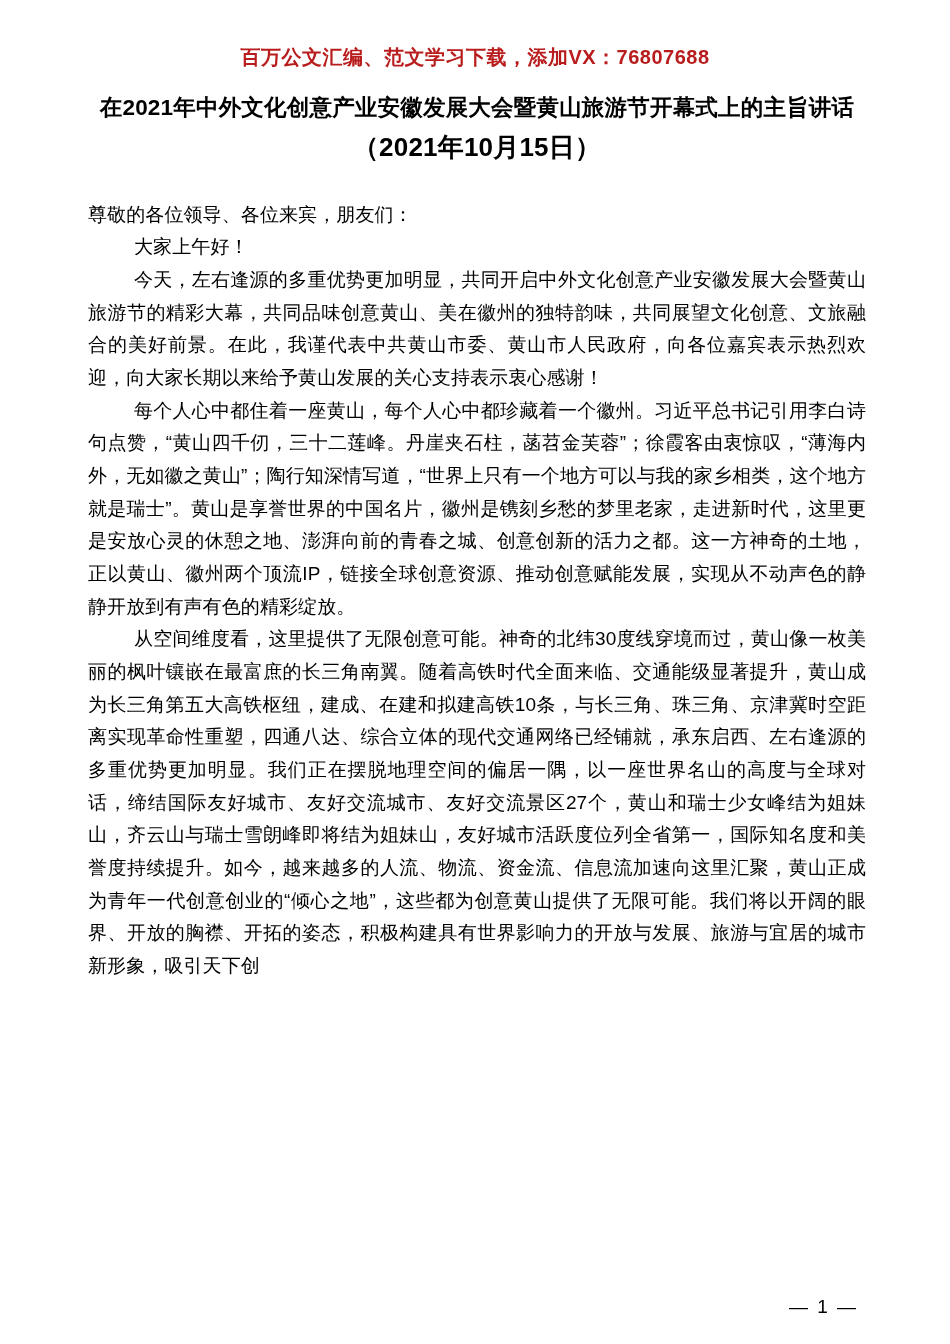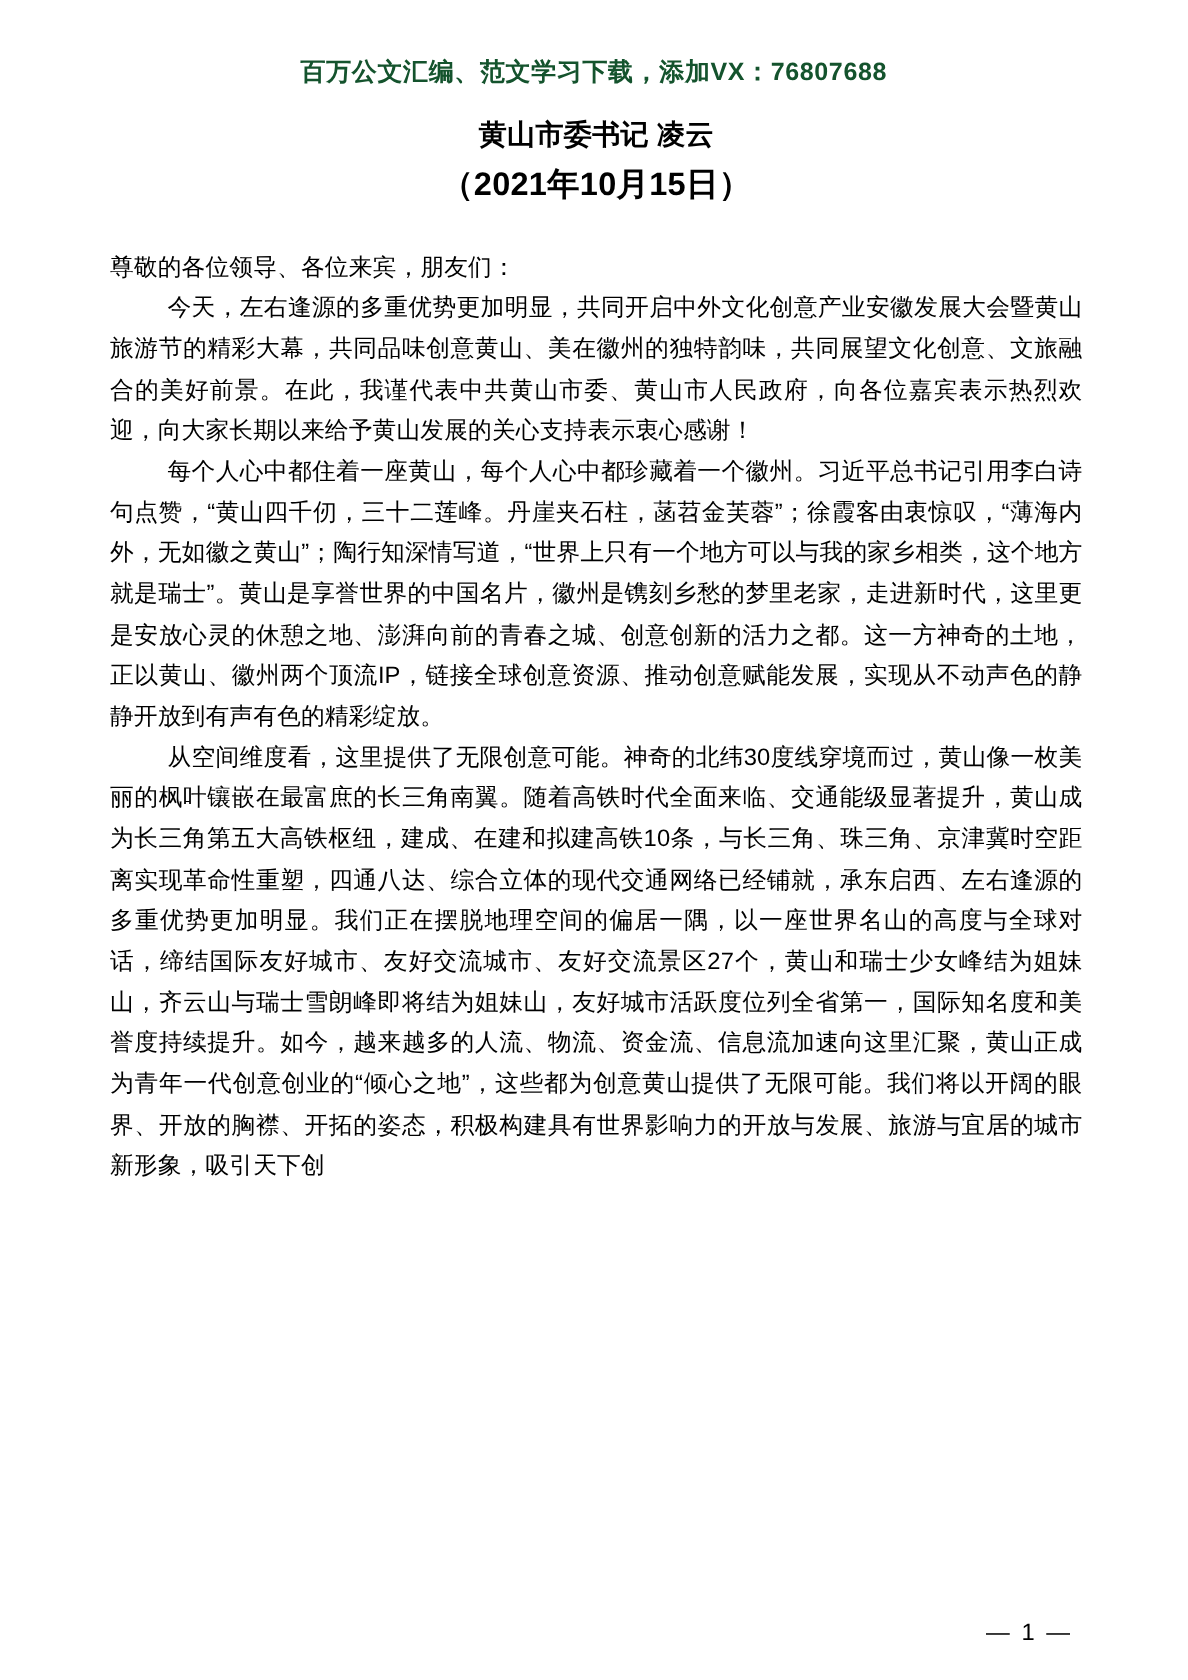--- a/index.html
+++ b/index.html
@@ -18,21 +18,21 @@
     background: #ffffff;
     box-sizing: border-box;
     overflow: hidden;
   }
   .watermark {
     position: absolute;
     top: 44px;
     left: 0;
     width: 950px;
     text-align: center;
-    color: #14532d;
+    color: #b91c1c;
     font-size: 20px;
     font-weight: bold;
     letter-spacing: 0.5px;
     font-family: "Liberation Sans", sans-serif;
     white-space: nowrap;
   }
   .doc-body {
     position: absolute;
     top: 90px;
     left: 88px;
@@ -79,26 +79,27 @@
 </head>
 <body>
 
 <div class="page">
 
   <div class="watermark">百万公文汇编、范文学习下载，添加VX：76807688</div>
 
   <div class="doc-body">
 
     <div class="title-block">
-      <span class="title-line">黄山市委书记 凌云</span>
+      <span class="title-line">在2021年中外文化创意产业安徽发展大会暨黄山旅游节开幕式上的主旨讲话</span>
       <span class="title-line small">（2021年10月15日）</span>
     </div>
 
     <div class="body-text">
       <p class="para no-indent">尊敬的各位领导、各位来宾，朋友们：</p>
+      <p class="para">大家上午好！</p>
       <p class="para">今天，左右逢源的多重优势更加明显，共同开启中外文化创意产业安徽发展大会暨黄山旅游节的精彩大幕，共同品味创意黄山、美在徽州的独特韵味，共同展望文化创意、文旅融合的美好前景。在此，我谨代表中共黄山市委、黄山市人民政府，向各位嘉宾表示热烈欢迎，向大家长期以来给予黄山发展的关心支持表示衷心感谢！</p>
       <p class="para">每个人心中都住着一座黄山，每个人心中都珍藏着一个徽州。习近平总书记引用李白诗句点赞，“黄山四千仞，三十二莲峰。丹崖夹石柱，菡苕金芙蓉”；徐霞客由衷惊叹，“薄海内外，无如徽之黄山”；陶行知深情写道，“世界上只有一个地方可以与我的家乡相类，这个地方就是瑞士”。黄山是享誉世界的中国名片，徽州是镌刻乡愁的梦里老家，走进新时代，这里更是安放心灵的休憩之地、澎湃向前的青春之城、创意创新的活力之都。这一方神奇的土地，正以黄山、徽州两个顶流IP，链接全球创意资源、推动创意赋能发展，实现从不动声色的静静开放到有声有色的精彩绽放。</p>
       <p class="para">从空间维度看，这里提供了无限创意可能。神奇的北纬30度线穿境而过，黄山像一枚美丽的枫叶镶嵌在最富庶的长三角南翼。随着高铁时代全面来临、交通能级显著提升，黄山成为长三角第五大高铁枢纽，建成、在建和拟建高铁10条，与长三角、珠三角、京津冀时空距离实现革命性重塑，四通八达、综合立体的现代交通网络已经铺就，承东启西、左右逢源的多重优势更加明显。我们正在摆脱地理空间的偏居一隅，以一座世界名山的高度与全球对话，缔结国际友好城市、友好交流城市、友好交流景区27个，黄山和瑞士少女峰结为姐妹山，齐云山与瑞士雪朗峰即将结为姐妹山，友好城市活跃度位列全省第一，国际知名度和美誉度持续提升。如今，越来越多的人流、物流、资金流、信息流加速向这里汇聚，黄山正成为青年一代创意创业的“倾心之地”，这些都为创意黄山提供了无限可能。我们将以开阔的眼界、开放的胸襟、开拓的姿态，积极构建具有世界影响力的开放与发展、旅游与宜居的城市新形象，吸引天下创</p>
     </div>
 
   </div>
 
   <div class="page-number">— 1 —</div>
 
 </div>

